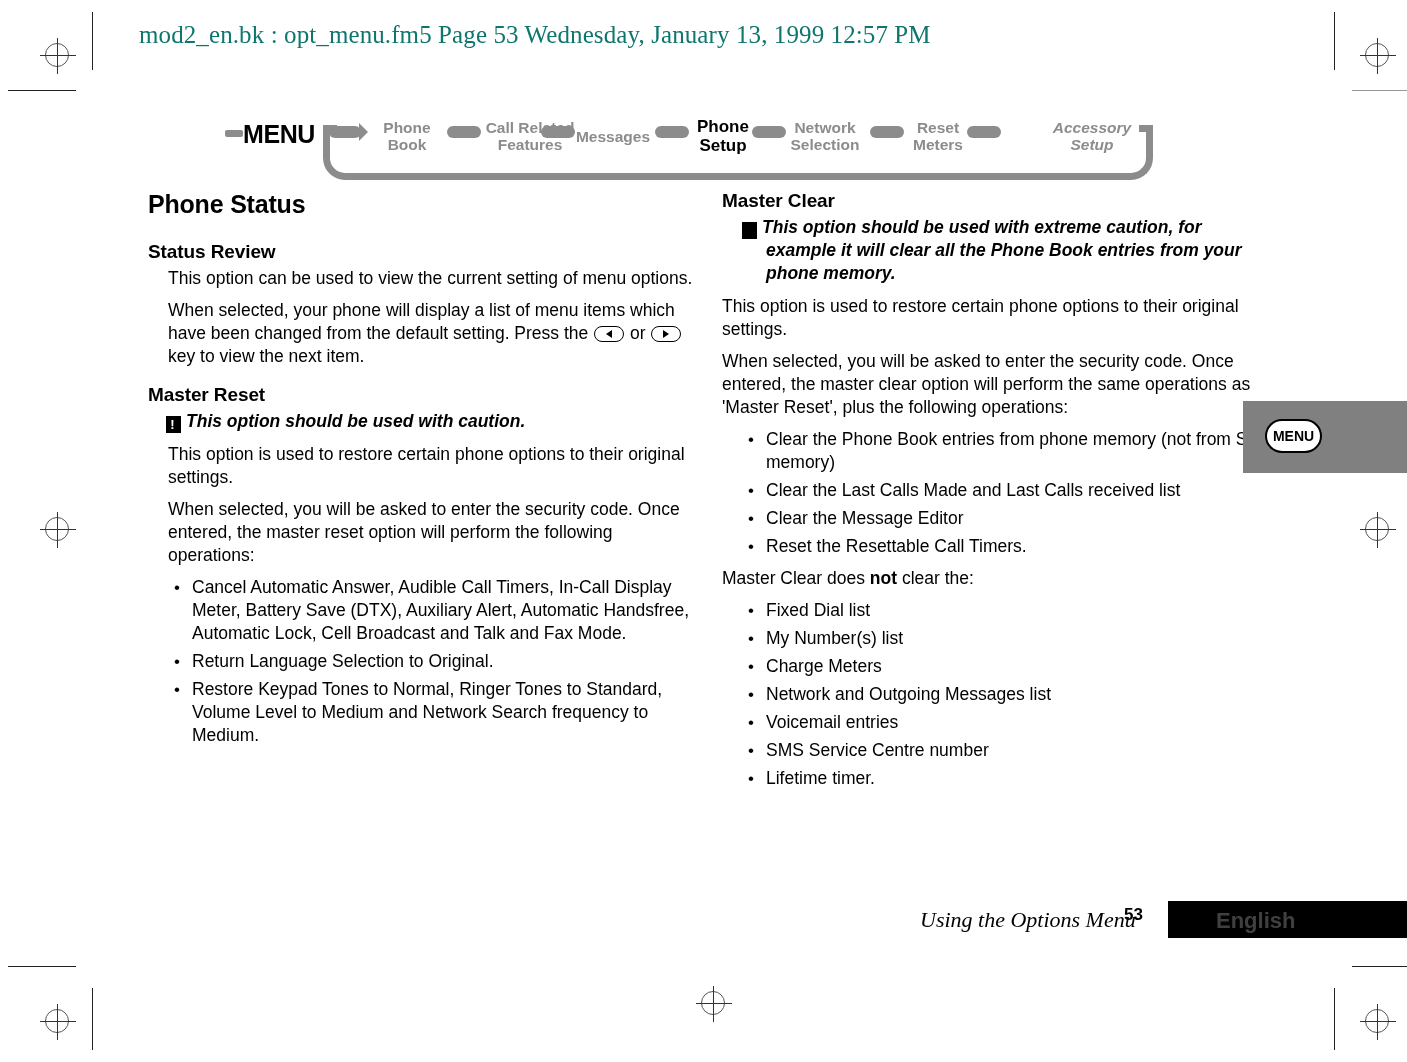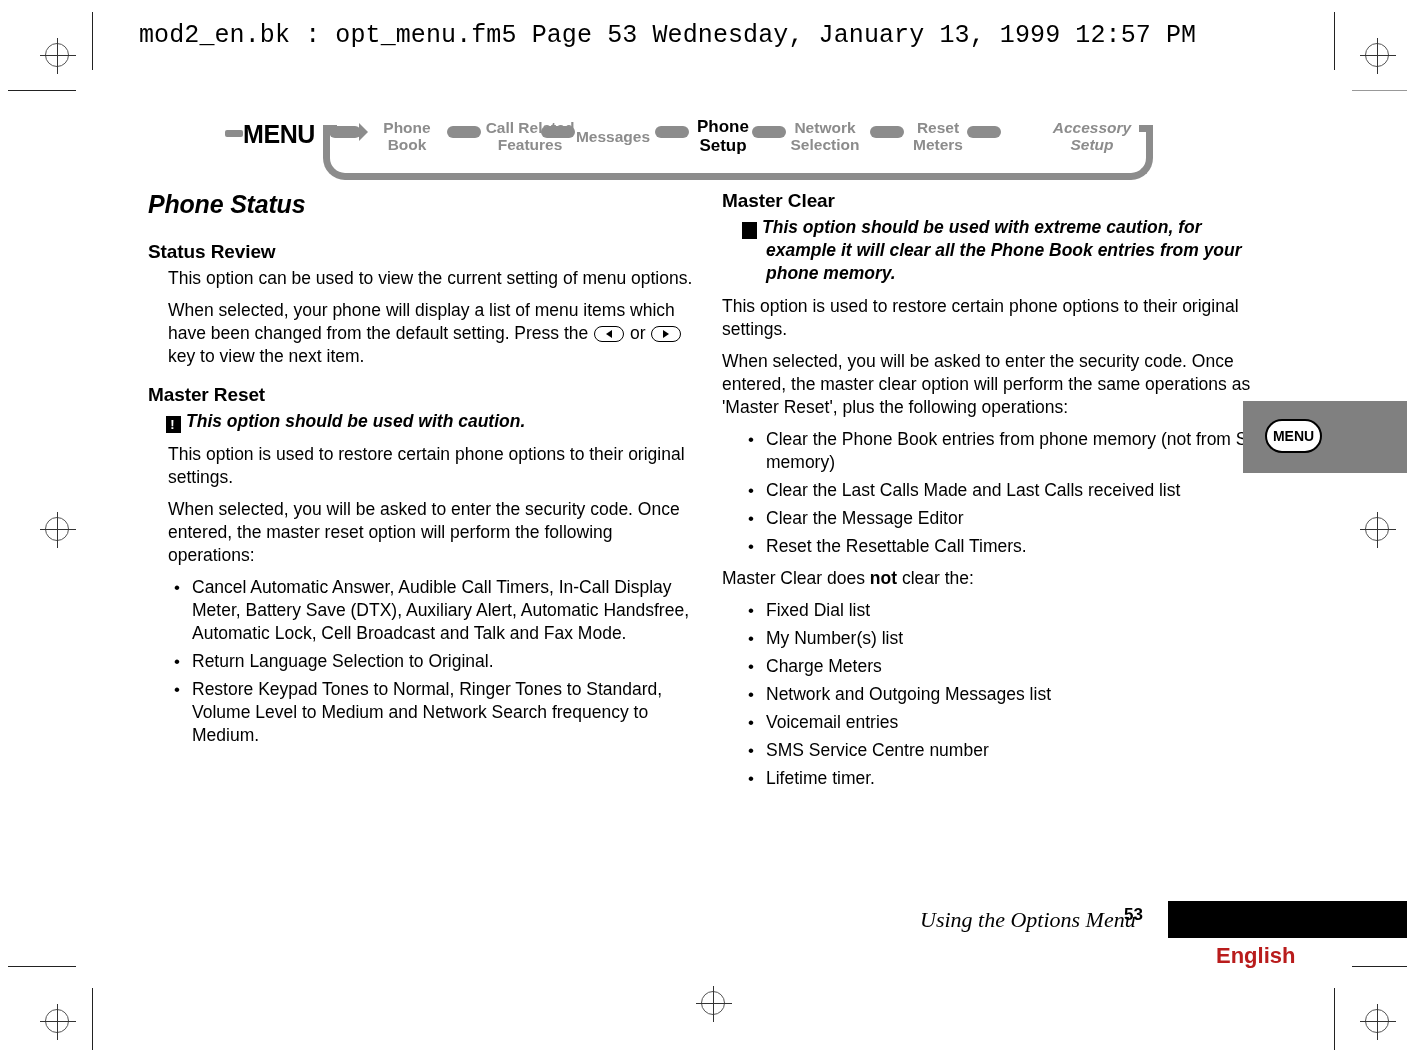--- a/index.html
+++ b/index.html
@@ -16,23 +16,23 @@
   .regmark{position:absolute;width:36px;height:36px;}
   .regmark .circ{position:absolute;left:5px;top:5px;width:24px;height:24px;border:1px solid #555;border-radius:50%;box-sizing:border-box;}
   .regmark .vl{position:absolute;left:17px;top:0;width:1px;height:36px;background:#333;}
   .regmark .hl{position:absolute;top:17px;left:0;height:1px;width:36px;background:#333;}
 
   .cropline{position:absolute;background:#222;}
 
   
   .fileheader{
     position:absolute;left:139px;top:21px;
-    font-family:Liberation Mono, monospace;
+    font-family:Liberation Serif, serif;
     font-size:25px;letter-spacing:0.1px;
-    white-space:nowrap;color:#000000;
+    white-space:nowrap;color:#0f766e;
   }
 
   
   .menustrip{position:absolute;left:225px;top:105px;width:935px;height:78px;}
   .menu-word{
     position:absolute;left:18px;top:15px;
     font-size:25px;font-weight:bold;color:#000;letter-spacing:-.4px;
   }
   .menu-word-dash{position:absolute;left:0px;top:25px;width:18px;height:7px;background:#8c8c8c;border-radius:2px;}
 
@@ -57,21 +57,21 @@
     color:#8c8c8c;
   }
   .mitem.active{color:#000;font-size:17px;line-height:19px;}
 
   
   .col{position:absolute;top:190px;width:545px;}
   .col-left{left:148px;}
   .col-right{left:712px;margin-left:10px;}
 
   h1.chaptitle{
-    font-size:25px;font-weight:bold;font-style:italic;
+    font-size:25px;font-weight:bold;
     margin:0 0 22px 0;letter-spacing:-.2px;
   }
   h2.sec{
     font-size:19px;font-weight:bold;margin:0 0 4px 0;letter-spacing:-.1px;
   }
   h2.sec.spaced{margin-top:16px;}
 
   p.body{
     font-size:17.5px;line-height:23px;margin:0 0 9px 0;
     padding-left:20px;
@@ -133,21 +133,21 @@
   }
   .footer-page{
     position:absolute;left:1124px;top:905px;
     font-size:17px;font-weight:bold;
   }
   .footer-bar{
     position:absolute;left:1168px;top:901px;width:239px;height:37px;background:#000;
   }
   .footer-lang{
     position:absolute;left:1216px;top:908px;
-    color:#b91c1c;font-size:22px;font-weight:bold;margin-top:35px;
+    color:#404040;font-size:22px;font-weight:bold;
   }
 </style>
 </head>
 <body>
 
 <div class="regmark" style="left:40px;top:38px;">
   <div class="circ"></div>
   <div class="vl"></div>
   <div class="hl"></div>
 </div>

